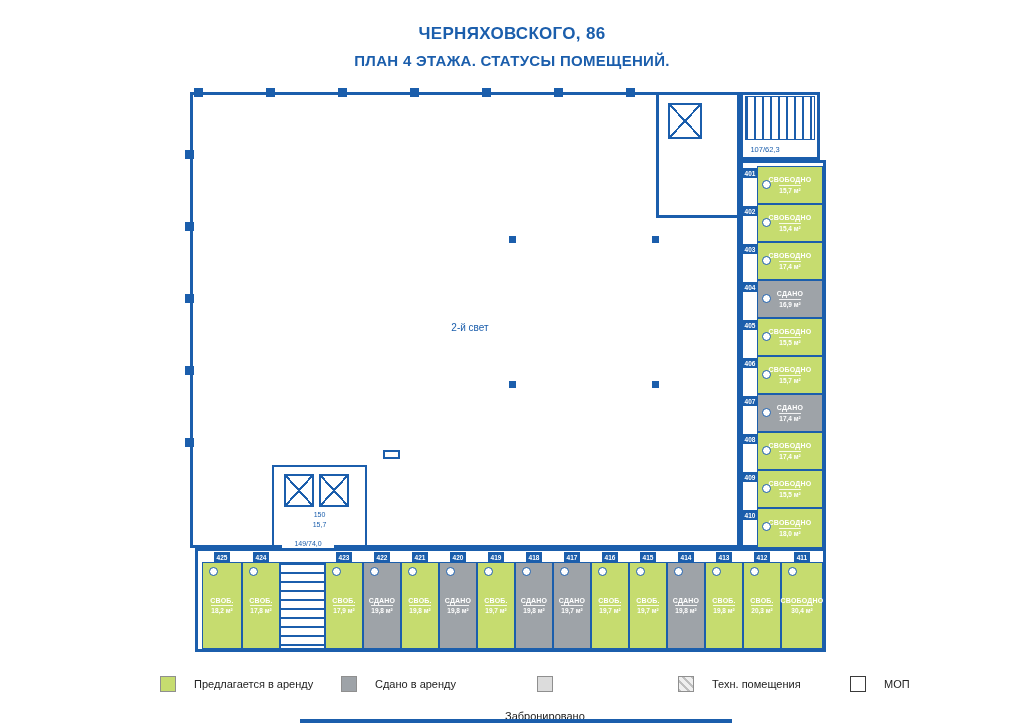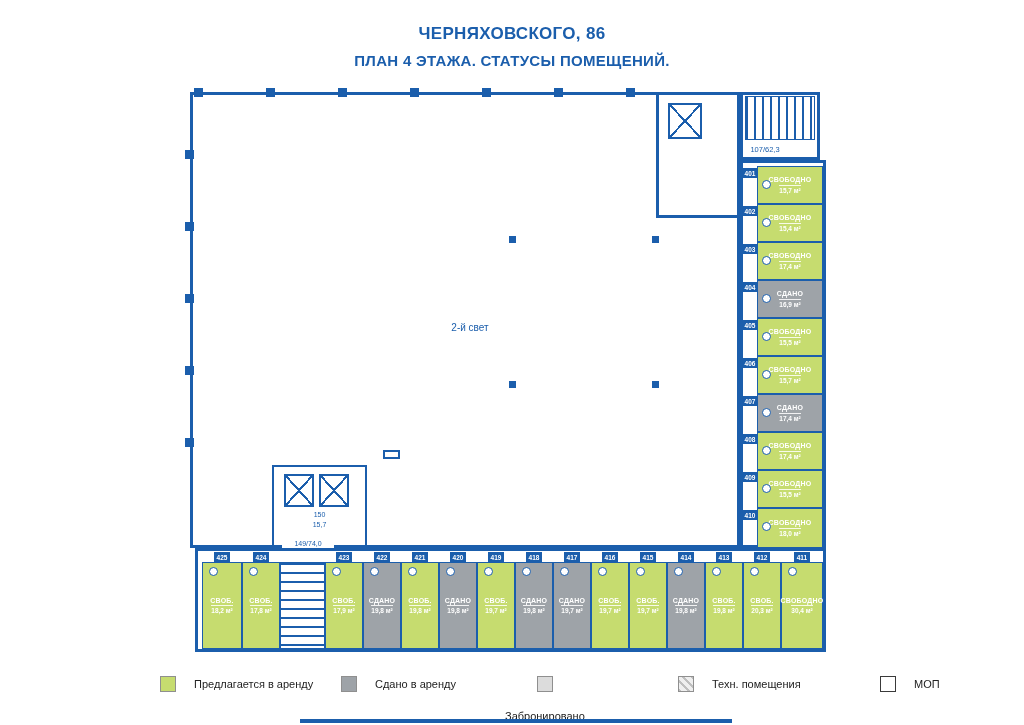--- a/index.html
+++ b/index.html
@@ -275,19 +275,19 @@
     <span class="legend-label">Сдано в аренду</span>
   </div>
   <div class="legend-item" style="left:505px;flex-direction:column;">
     <span class="swatch sw-reserved"></span>
     <span class="legend-label">Забронировано</span>
   </div>
   <div class="legend-item" style="left:678px;">
     <span class="swatch sw-tech"></span>
     <span class="legend-label">Техн. помещения</span>
   </div>
-  <div class="legend-item" style="left:880px;">
+  <div class="legend-item" style="left:850px;">
     <span class="swatch sw-mop"></span>
     <span class="legend-label">МОП</span>
   </div>
 
   <div class="footerbar"></div>
 </div>
 
 </body></html>

